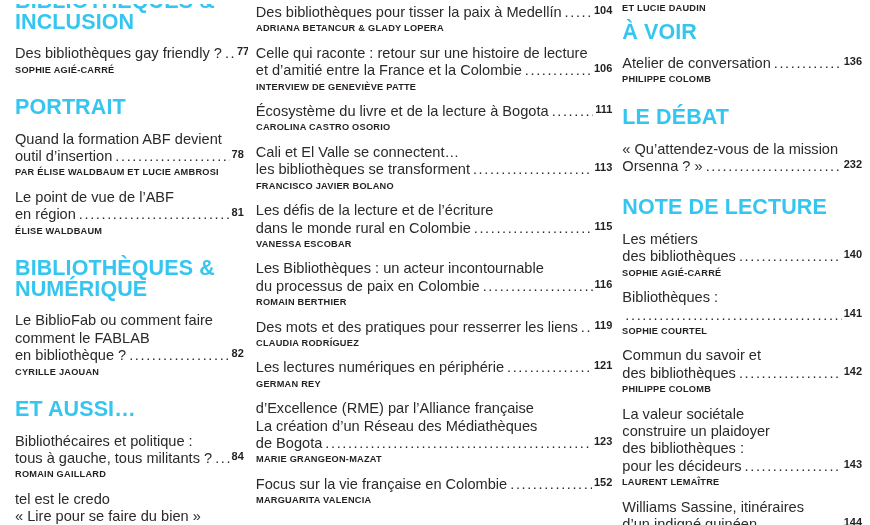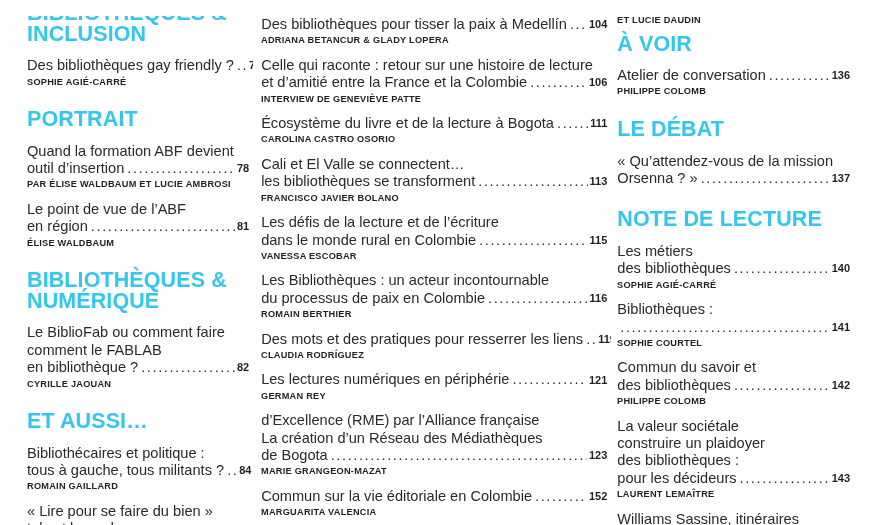--- a/index.html
+++ b/index.html
@@ -14,21 +14,21 @@
     overflow: hidden;
     font-family: "Liberation Sans", sans-serif;
     color: #231f20;
   }
   .toc {
     position: relative;
     width: 870px;
     height: 525px;
     display: flex;
     align-items: flex-start;
-    padding: 16px;
+    padding: 4px;
   }
   .col {
     height: 525px;
     overflow: hidden;
   }
   .col-1 { width: 246px; padding-left: 11px; padding-right: 4px; }
   .col-2 { width: 372px; padding-left: 8px; padding-right: 4px; }
   .col-3 { width: 252px; padding-left: 6px; padding-right: 4px; }
 
   
@@ -58,21 +58,21 @@
     color: #2b2a29;
     margin: 0;
     font-weight: normal;
   }
   .entry-line {
     display: block;
     white-space: nowrap;
   }
   .entry-line.dotted {
     display: flex;
-    align-items: center;
+    align-items: flex-start;
     width: 100%;
   }
   .leader {
     flex: 1 1 auto;
     overflow: hidden;
     white-space: nowrap;
     letter-spacing: 1.6px;
     font-size: 14.6px;
     color: #2b2a29;
     min-width: 10px;
@@ -179,22 +179,22 @@
           <span class="entry-line dotted">
             <span class="ttext">tous à gauche, tous militants ?</span>
             <span class="leader">..........................................................................................</span>
             <span class="pageno">84</span>
           </span>
         </div>
         <div class="author">ROMAIN GAILLARD</div>
       </div>
       <div class="entry">
         <div class="entry-title">
+          <span class="entry-line">tel est le credo</span>
           <span class="entry-line">« Lire pour se faire du bien »</span>
-          <span class="entry-line">tel est le credo</span>
           <span class="entry-line dotted">
             <span class="ttext">de la bibliothérapie. </span>
             <span class="leader">..........................................................................................</span>
             <span class="pageno">86</span>
           </span>
         </div>
       </div>
     </div>
   <div class="col col-2">
       <div class="entry">
@@ -289,21 +289,21 @@
             <span class="ttext">de Bogota </span>
             <span class="leader">..........................................................................................</span>
             <span class="pageno">123</span>
           </span>
         </div>
         <div class="author">MARIE GRANGEON-MAZAT</div>
       </div>
       <div class="entry">
         <div class="entry-title">
           <span class="entry-line dotted">
-            <span class="ttext">Commun sur la vie éditoriale en Colombie</span>
+            <span class="ttext">Focus sur la vie française en Colombie</span>
             <span class="leader">..........................................................................................</span>
             <span class="pageno">152</span>
           </span>
         </div>
         <div class="author">MARGUARITA VALENCIA</div>
       </div>
     </div>
   <div class="col col-3">
       <div class="author orphan-author">ET LUCIE DAUDIN</div>
       <div class="sec-head">
@@ -324,21 +324,21 @@
       <div class="sec-head">
         <div>LE DÉBAT</div>
       </div>
       <div class="sec-gap"></div>
       <div class="entry">
         <div class="entry-title">
           <span class="entry-line">« Qu’attendez-vous de la mission</span>
           <span class="entry-line dotted">
             <span class="ttext">Orsenna ? » </span>
             <span class="leader">..........................................................................................</span>
-            <span class="pageno">137</span>
+            <span class="pageno">232</span>
           </span>
         </div>
       </div>
       <div class="sec-gap-sm"></div>
       <div class="sec-head">
         <div>NOTE DE LECTURE</div>
       </div>
       <div class="sec-gap"></div>
       <div class="entry">
         <div class="entry-title">

